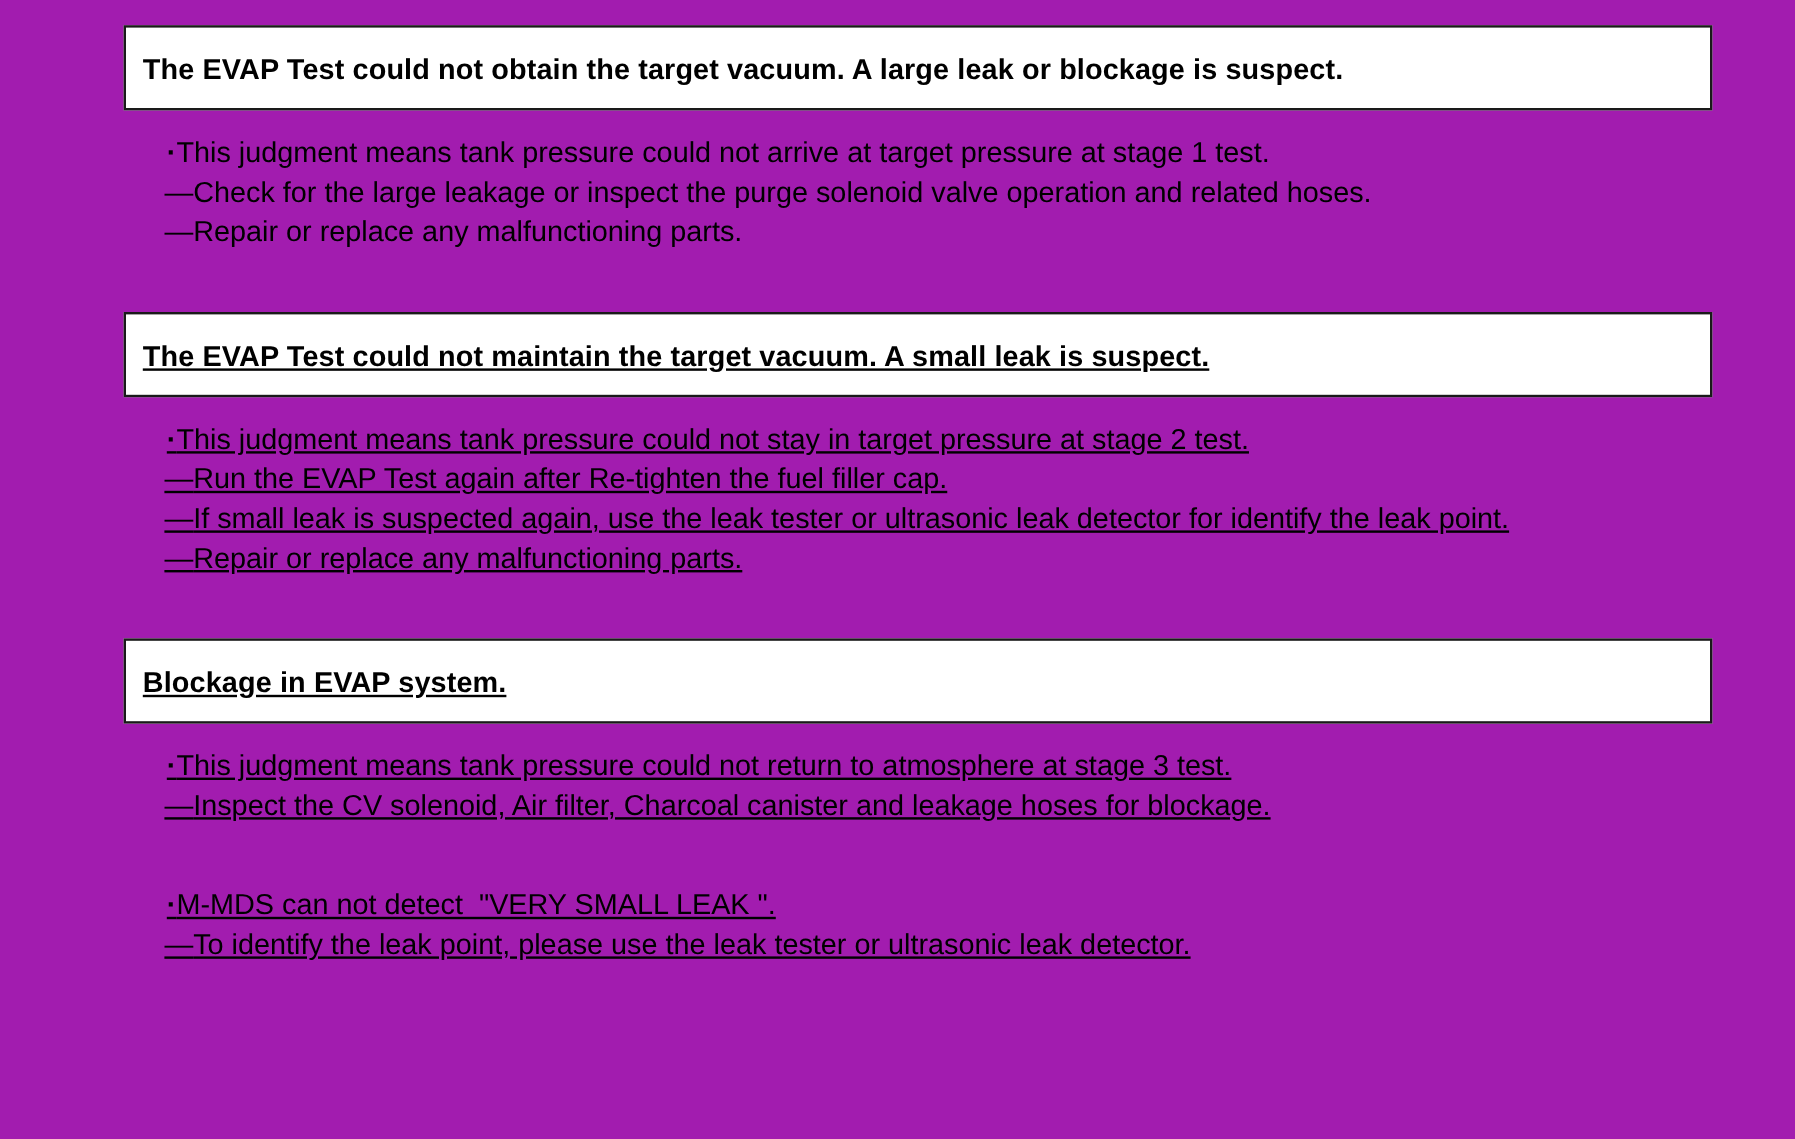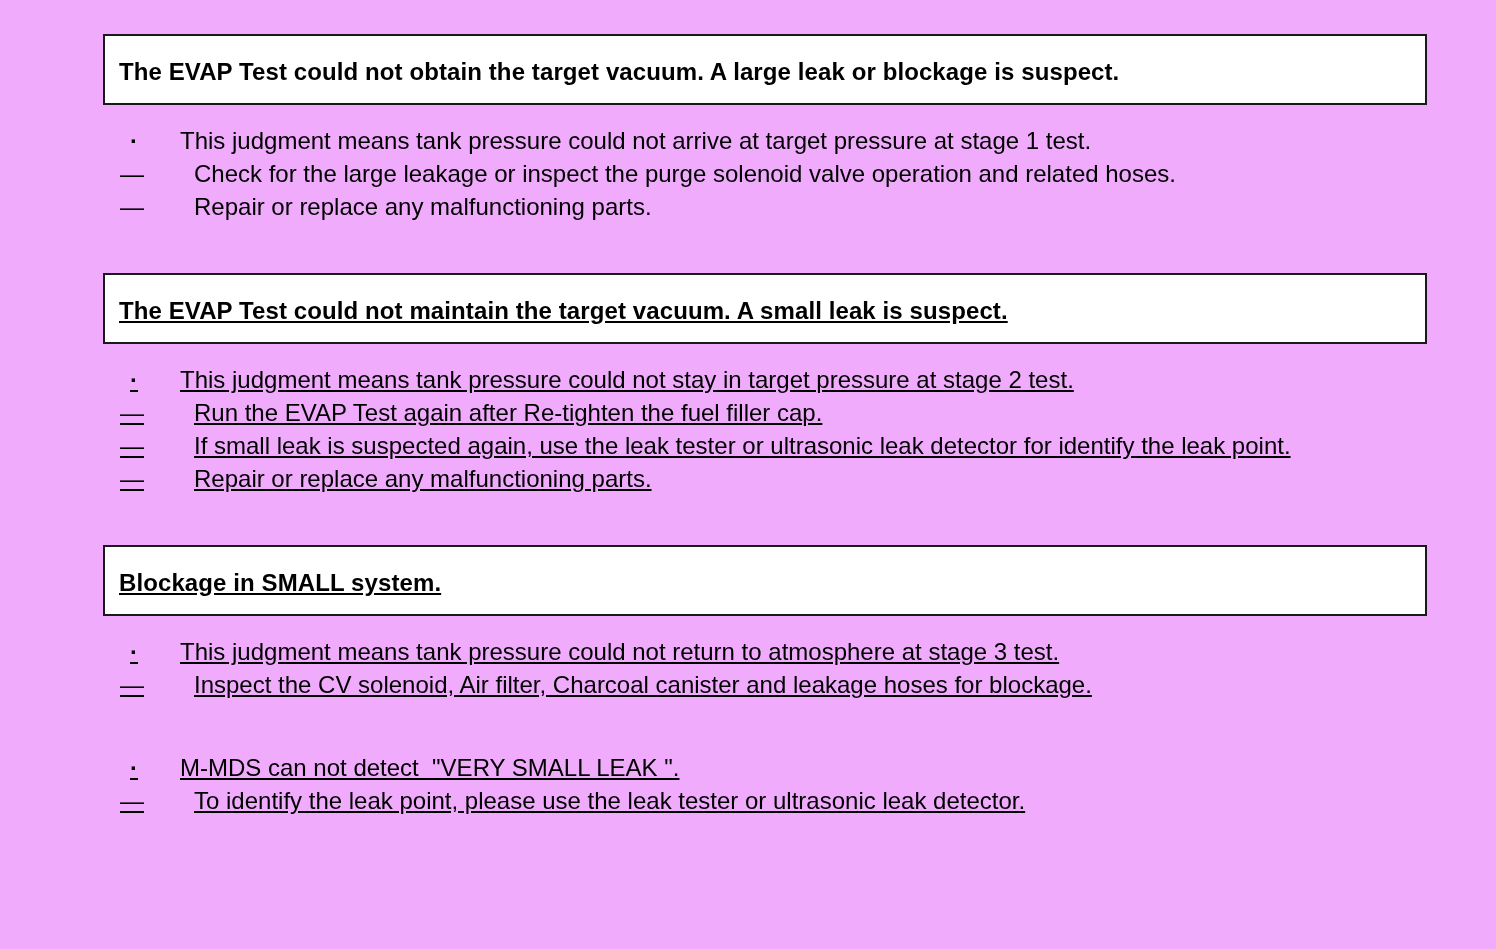--- a/index.html
+++ b/index.html
@@ -4,26 +4,27 @@
 <style>
   html, body {
     margin: 0;
     padding: 0;
     background: #ffffff;
   }
   .doc {
     position: relative;
     width: 1496px;
     height: 949px;
-    background: #f0abfc;
+    background: #a21caf;
     font-family: "Liberation Sans", sans-serif;
     color: #000000;
-    padding-top: 34px;
+    padding-top: 21px;
     box-sizing: border-box;
     overflow: hidden;
+    text-align: right;
   }
   .section + .section {
     margin-top: 50px;
     text-decoration: underline;
   }
   .heading-box {
     margin-left: 103px;
     width: 1324px;
     box-sizing: border-box;
     border: 2px solid #1a1a1a;
@@ -61,21 +62,20 @@
     width: 29px;
     padding-left: 12px;
     font-weight: bold;
   }
   .marker.m-dash {
     width: 43px;
     padding-left: 2px;
   }
   .row-text {
     white-space: pre-wrap;
-    margin-left: 33px;
   }
 </style>
 </head>
 <body>
 
 <div class="doc">
 
   <div class="section">
     <div class="heading-box">
       <h2>The EVAP Test could not obtain the target vacuum. A large leak or blockage is suspect.</h2>
@@ -115,21 +115,21 @@
         </li>
         <li class="row">
           <span class="marker m-dash">—</span>
           <span class="row-text">Repair or replace any malfunctioning parts.</span>
         </li>
       </ul>
   </div>
 
   <div class="section">
     <div class="heading-box">
-      <h2>Blockage in SMALL system.</h2>
+      <h2>Blockage in EVAP system.</h2>
     </div>
     <ul class="list">
         <li class="row">
           <span class="marker m-bullet">·</span>
           <span class="row-text">This judgment means tank pressure could not return to atmosphere at stage 3 test.</span>
         </li>
         <li class="row">
           <span class="marker m-dash">—</span>
           <span class="row-text">Inspect the CV solenoid, Air filter, Charcoal canister and leakage hoses for blockage.</span>
         </li>

